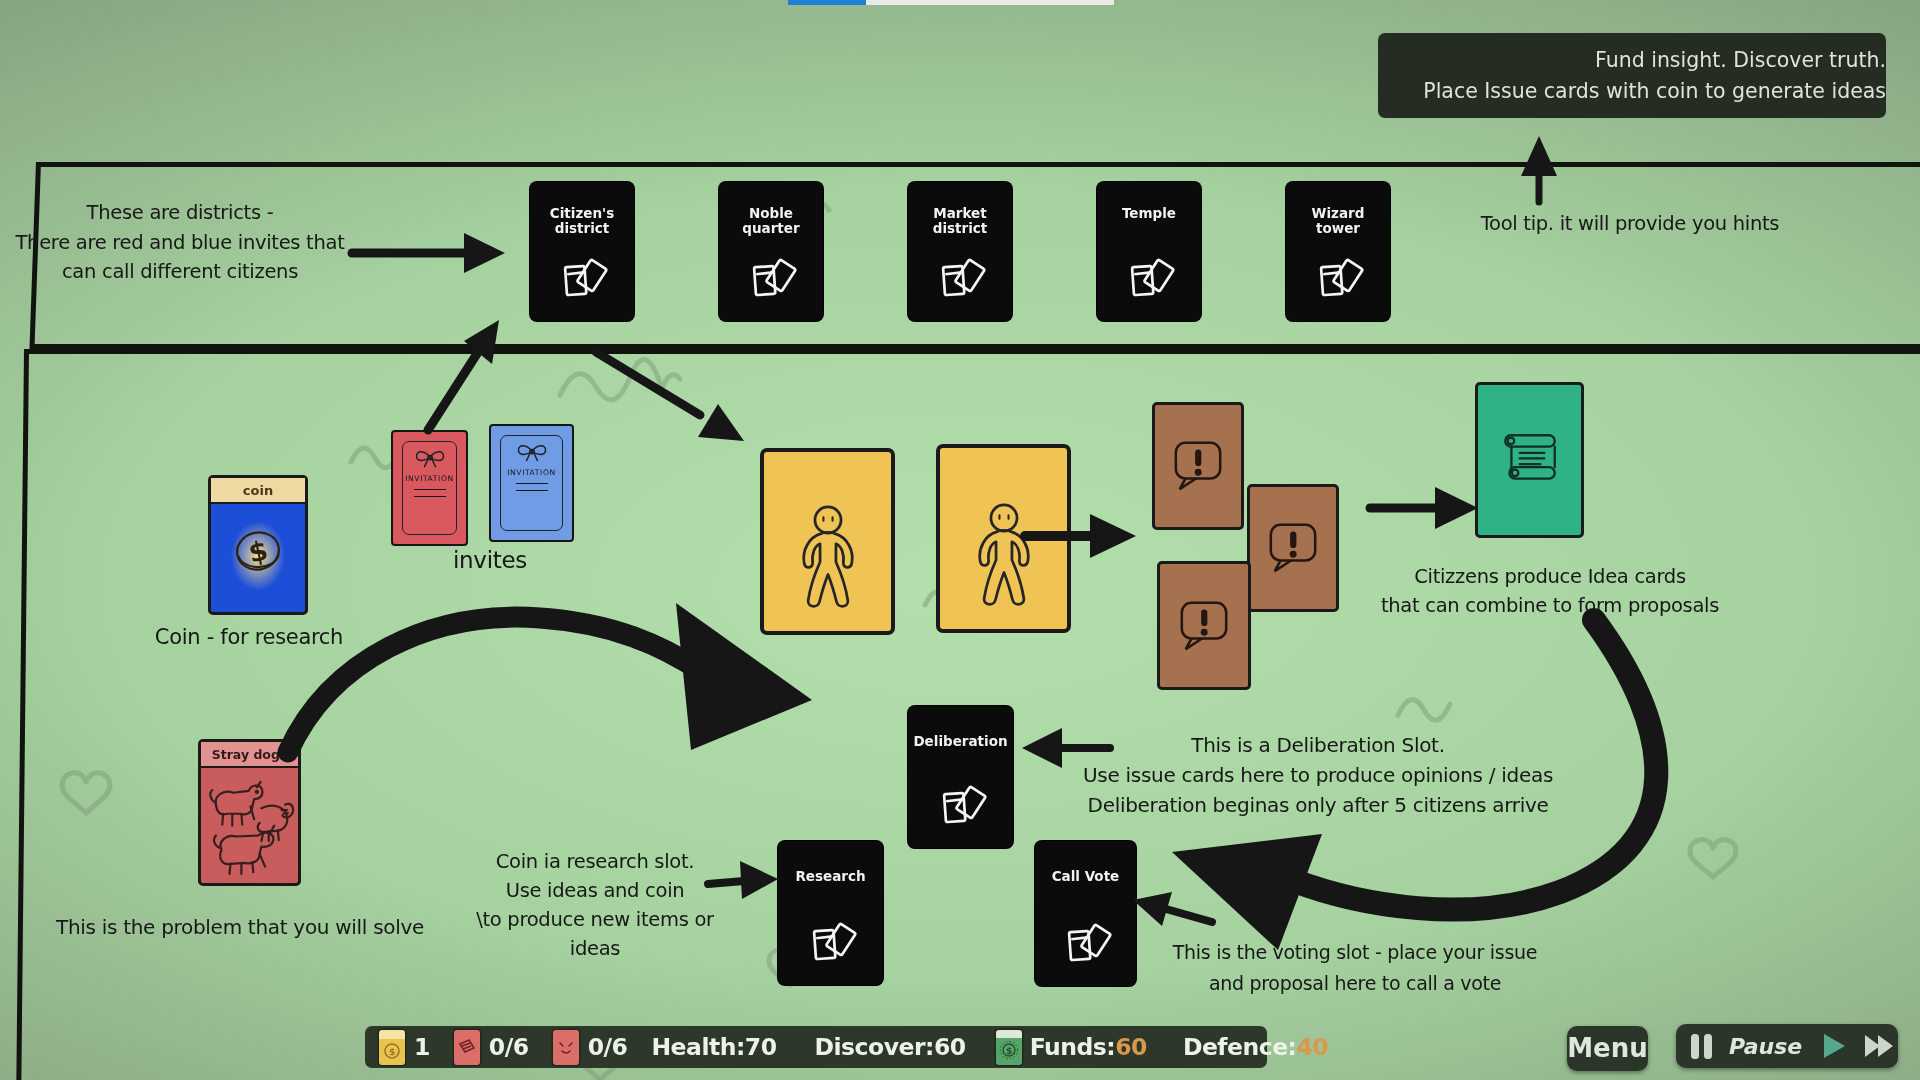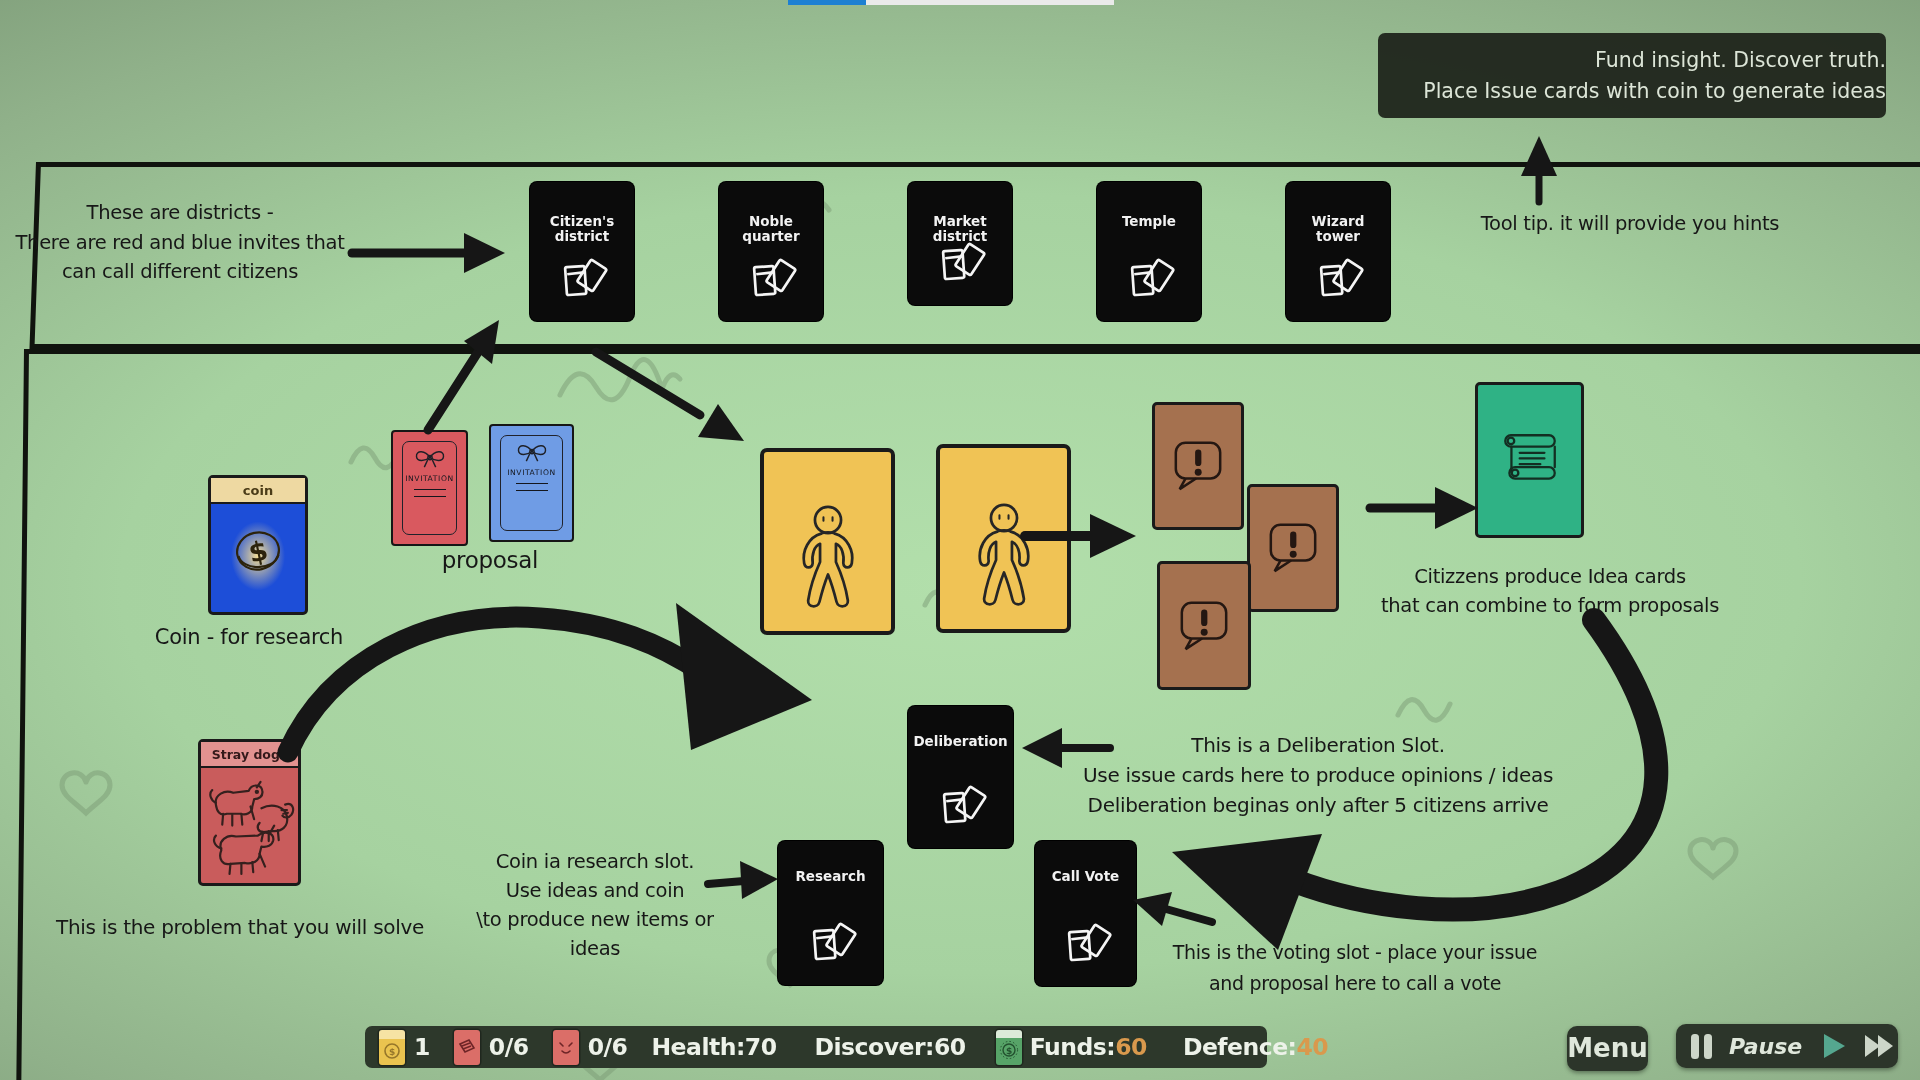--- a/index.html
+++ b/index.html
@@ -13,21 +13,21 @@
   .zone-box{position:absolute;border:5px solid #10130e;transform-origin:0 0;}
   #districts-box{left:36px;top:162px;width:1890px;height:177px;transform:skewX(-2deg);}
   #play-box{left:24px;top:349px;width:1902px;height:745px;transform:skewX(-0.6deg);}
   
   .strip{position:absolute;top:0;height:5px;}
   
   #tooltip{left:1378px;top:33px;width:508px;height:85px;background:rgba(32,39,29,0.96);
     border-radius:7px;color:#dce5d7;font-size:20.5px;padding:12px 0 0 22px;box-sizing:border-box;line-height:31px;}
   
   .slot-card{position:absolute;background:#0b0b0b;border-radius:7px;box-shadow:0 0 0 1px #000;}
-  .slot-card .slot-label{position:absolute;top:32px;left:4%;width:92%;text-align:center;color:#f2f2f2;
+  .slot-card .slot-label{position:absolute;top:24px;left:4%;width:92%;text-align:center;color:#f2f2f2;
     font-weight:bold;font-size:13.5px;line-height:1.08;}
   .slot-card .slot-icon{position:absolute;bottom:16px;left:50%;transform:translateX(-50%);width:54px;height:48px;}
   
   .note{position:absolute;color:#171717;text-align:center;letter-spacing:-0.3px;}
   
   .gcard{position:absolute;border:3px solid #1a1a1a;border-radius:5px;box-sizing:border-box;}
   .citizen-card{background:#f0c355;border-width:4px;border-radius:7px;}
   .citizen-card svg{position:absolute;left:50%;bottom:10px;transform:translateX(-50%);width:74px;height:118px;}
   .opinion-card{background:#a5714f;}
   .opinion-card svg{position:absolute;left:50%;top:50%;transform:translate(-50%,-50%);width:58px;height:54px;}
@@ -161,21 +161,21 @@
   <svg class="slot-icon">
       <use href="#ic-cards"></use>
     </svg>
 </div>
 <div class="slot-card" style="left:719px;top:182px;width:104px;height:139px">
   <div class="slot-label">Noble quarter</div>
   <svg class="slot-icon">
       <use href="#ic-cards"></use>
     </svg>
 </div>
-<div class="slot-card" style="left:908px;top:182px;width:104px;height:123px">
+<div class="slot-card" style="left:908px;top:182px;width:104px;height:139px">
   <div class="slot-label">Market district</div>
   <svg class="slot-icon">
       <use href="#ic-cards"></use>
     </svg>
 </div>
 <div class="slot-card" style="left:1097px;top:182px;width:104px;height:139px">
   <div class="slot-label">Temple</div>
   <svg class="slot-icon">
       <use href="#ic-cards"></use>
     </svg>
@@ -313,21 +313,21 @@
     <polygon points="1172,852 1322,834 1278,950" stroke="none"></polygon>
   </g>
 </svg>
 
 <div class="note" style="left:0;top:198px;width:360px;font-size:19.5px;line-height:29.5px">
   <div>These are districts -</div>
   <div>There are red and blue invites that</div>
   <div>can call different citizens</div>
 </div>
 <div class="note" style="left:1455px;top:212px;width:350px;font-size:19.5px">Tool tip. it will provide you hints</div>
-<div class="note" style="left:425px;top:547px;width:130px;font-size:23px">proposal</div>
+<div class="note" style="left:425px;top:547px;width:130px;font-size:23px">invites</div>
 <div class="note" style="left:104px;top:625px;width:290px;font-size:21px">Coin - for research</div>
 <div class="note" style="left:1365px;top:563px;width:370px;font-size:19.5px;line-height:28.5px">
   <div>Citizzens produce Idea cards</div>
   <div>that can combine to form proposals</div>
 </div>
 <div class="note" style="left:40px;top:912px;width:400px;font-size:20px;line-height:31.5px">
   <div>This is the problem that you will solve</div>
 </div>
 <div class="note" style="left:1068px;top:730px;width:500px;font-size:20px;line-height:30px">
   <div>This is a Deliberation Slot.</div>

